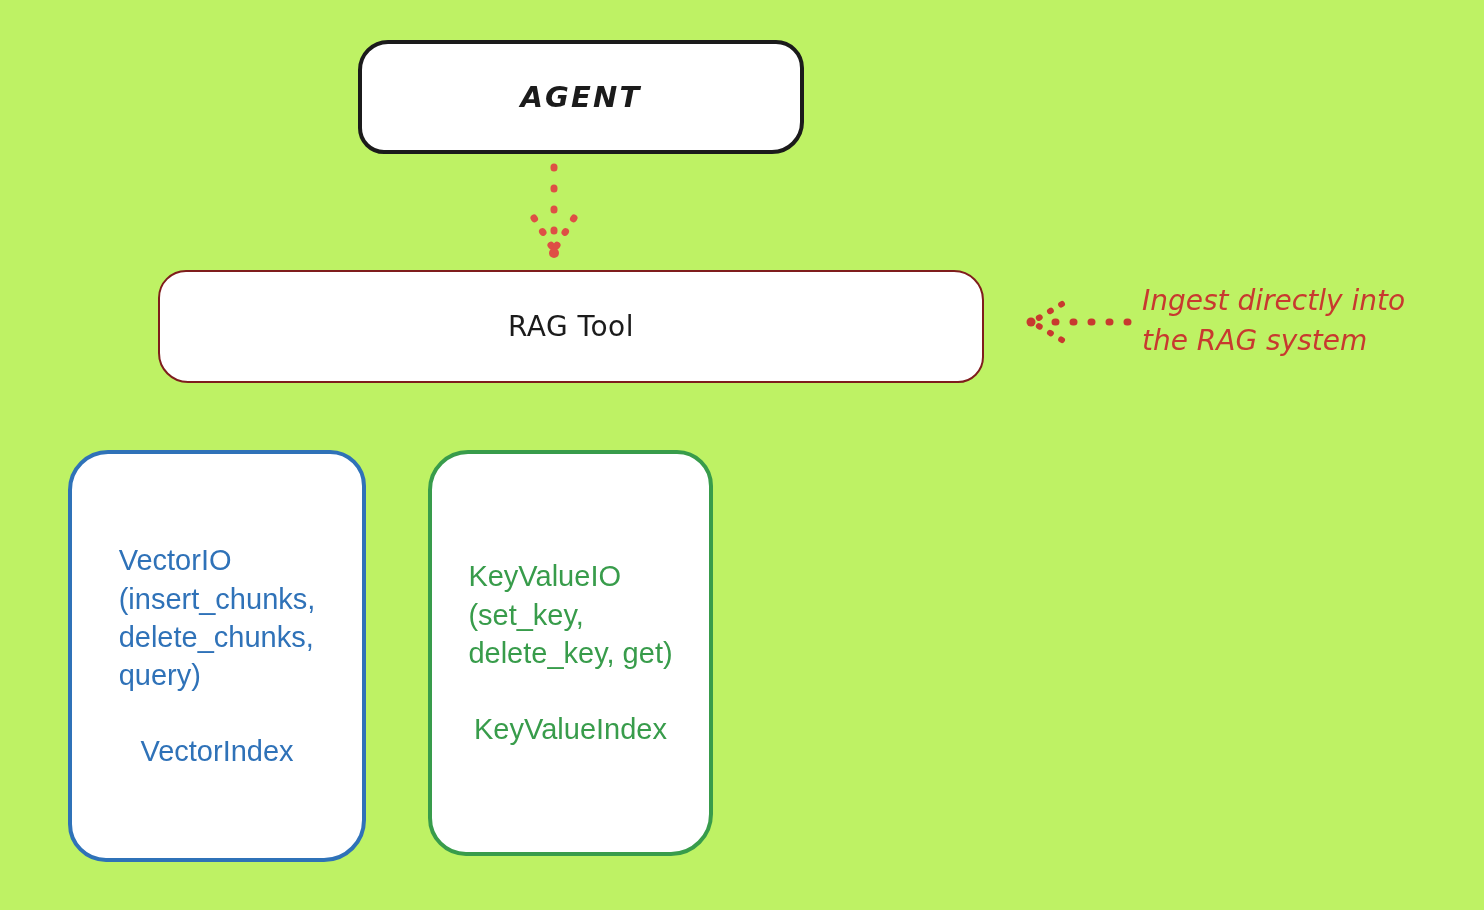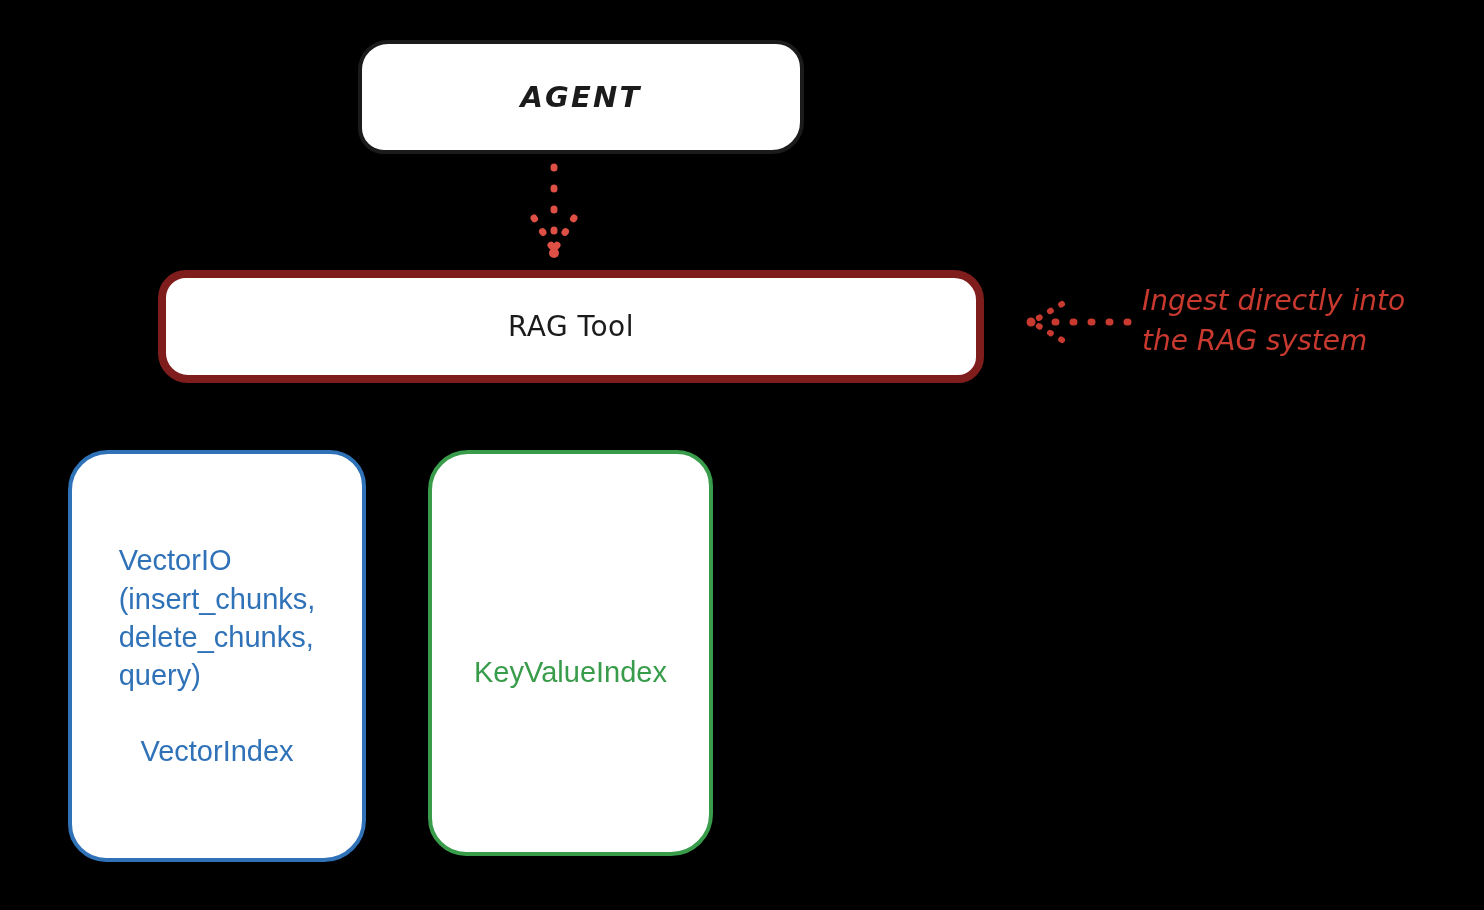--- a/index.html
+++ b/index.html
@@ -8,21 +8,21 @@
     padding: 0;
     background: #ffffff;
   }
   body {
     font-family: "DejaVu Sans", sans-serif;
   }
   #canvas {
     position: relative;
     width: 1484px;
     height: 910px;
-    background: #000000;
+    background: #bef264;
     overflow: hidden;
   }
   .node {
     position: absolute;
     box-sizing: border-box;
     background: #ffffff;
     display: flex;
     align-items: center;
     justify-content: center;
     text-align: center;
@@ -45,21 +45,21 @@
     letter-spacing: 2.2px;
     color: #1b1b1b;
   }
 
   
   #rag-node {
     left: 158px;
     top: 270px;
     width: 826px;
     height: 113px;
-    border: 8px solid #7f1d1d;
+    border: 2px solid #7f1d1d;
     border-radius: 28px 30px 26px 30px;
   }
   #rag-label {
     font-family: "DejaVu Sans", sans-serif;
     font-size: 28px;
     color: #1b1b1b;
     letter-spacing: 0.5px;
   }
 
   
@@ -135,20 +135,23 @@
 
   <div class="leaf" id="vector-node">
     <span class="api-text">VectorIO
 (insert_chunks,
 delete_chunks,
 query)</span>
     <span class="index-text">VectorIndex</span>
   </div>
 
   <div class="leaf" id="keyvalue-node">
+    <span class="api-text">KeyValueIO
+(set_key,
+delete_key, get)</span>
     <span class="index-text">KeyValueIndex</span>
   </div>
 
 
   <div id="annotation-text">Ingest directly into
 the RAG system</div>
 
   <svg class="overlay" viewBox="0 0 1484 910">
 
     <g>

